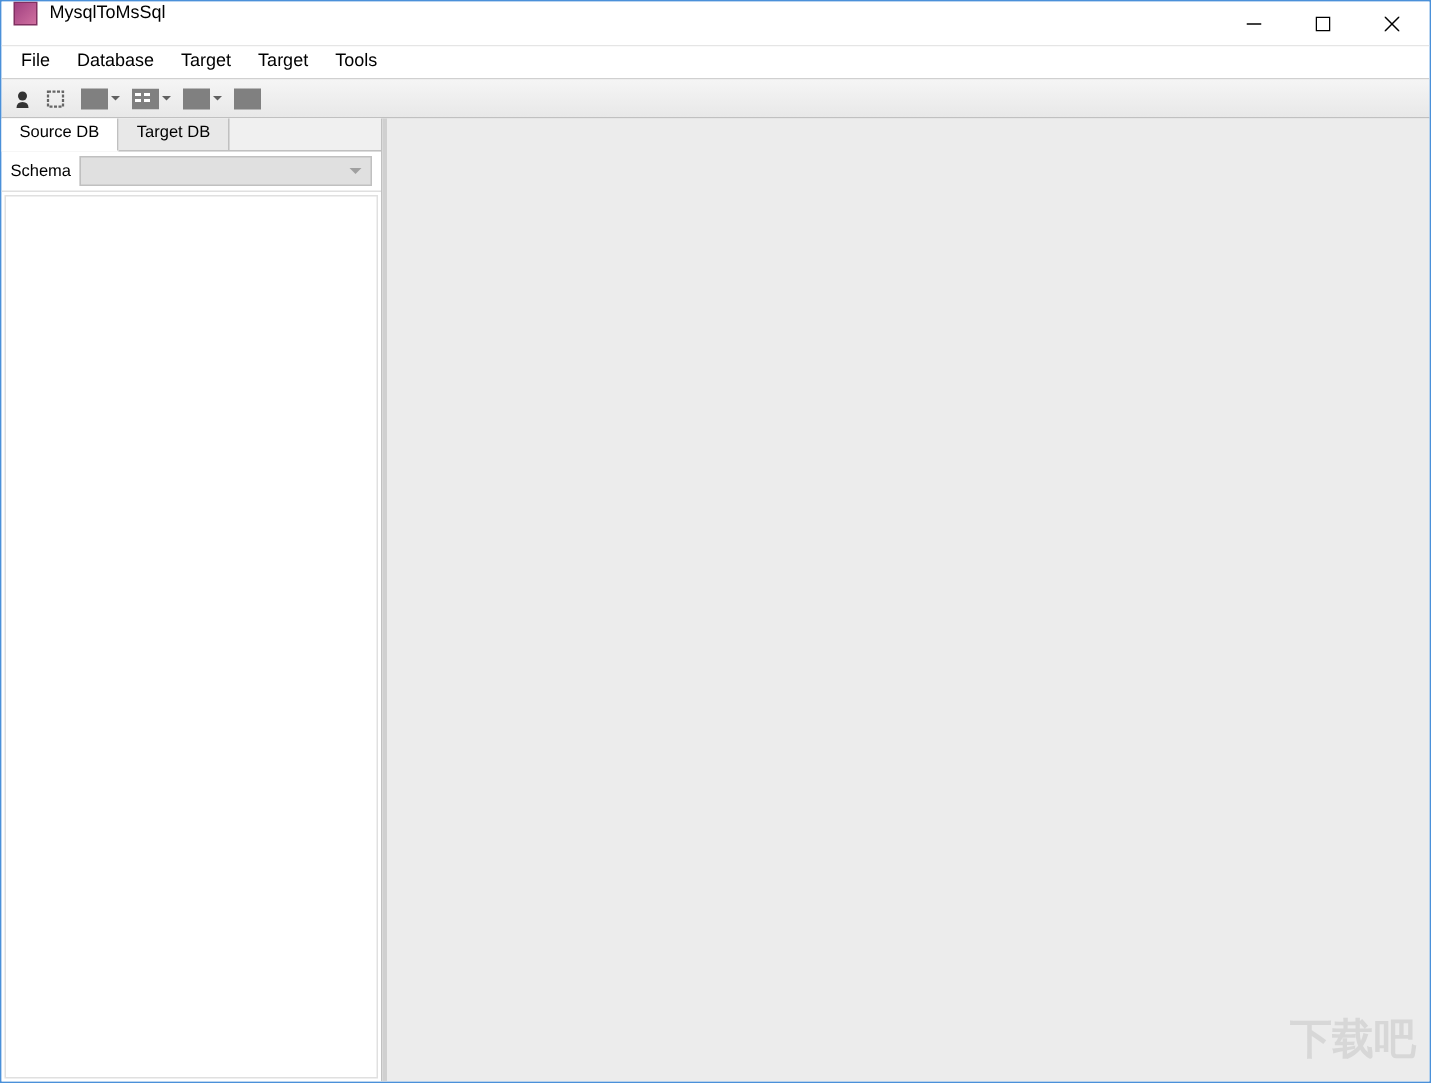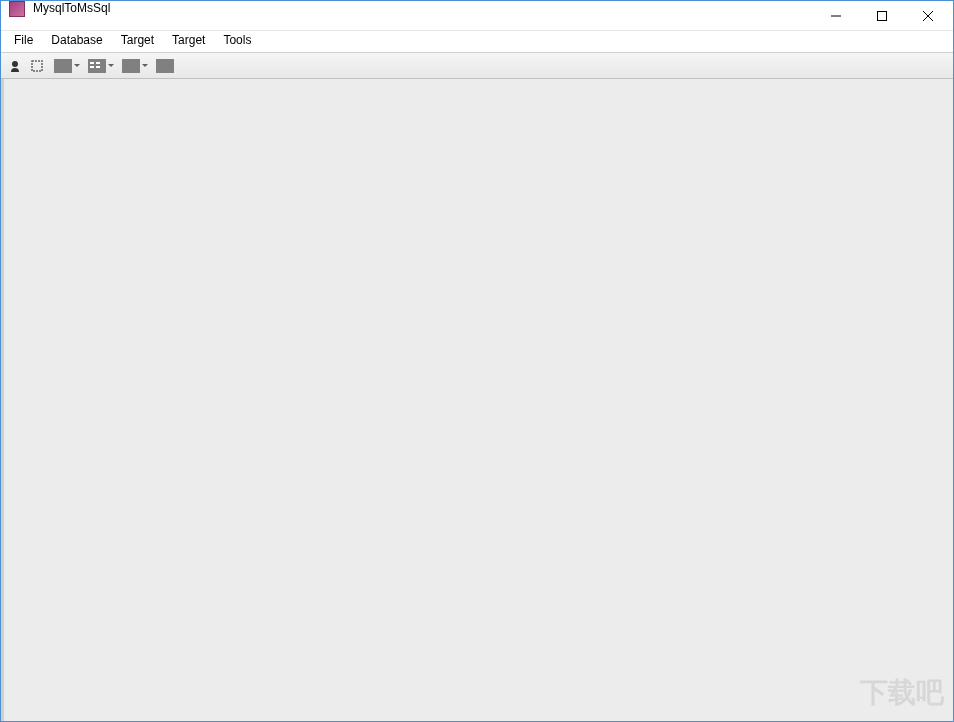--- a/index.html
+++ b/index.html
@@ -270,16 +270,27 @@
       </div>
   </div>
   <div class="tool-group">
     <div class="tool-btn">
         <div class="tool-square"></div>
       </div>
   </div>
 </div>
 
 <div class="content-area">
+  <div class="left-panel">
+    <div class="tabs">
+      <div class="tab active">Source DB</div>
+      <div class="tab">Target DB</div>
+    </div>
+    <div class="schema-row">
+      <div class="schema-label">Schema</div>
+      <div class="schema-select"></div>
+    </div>
+    <div class="tree-area"></div>
+  </div>
   <div class="main-panel"></div>
 </div>
 
 <div class="watermark">下载吧</div>
 
 </body></html>

